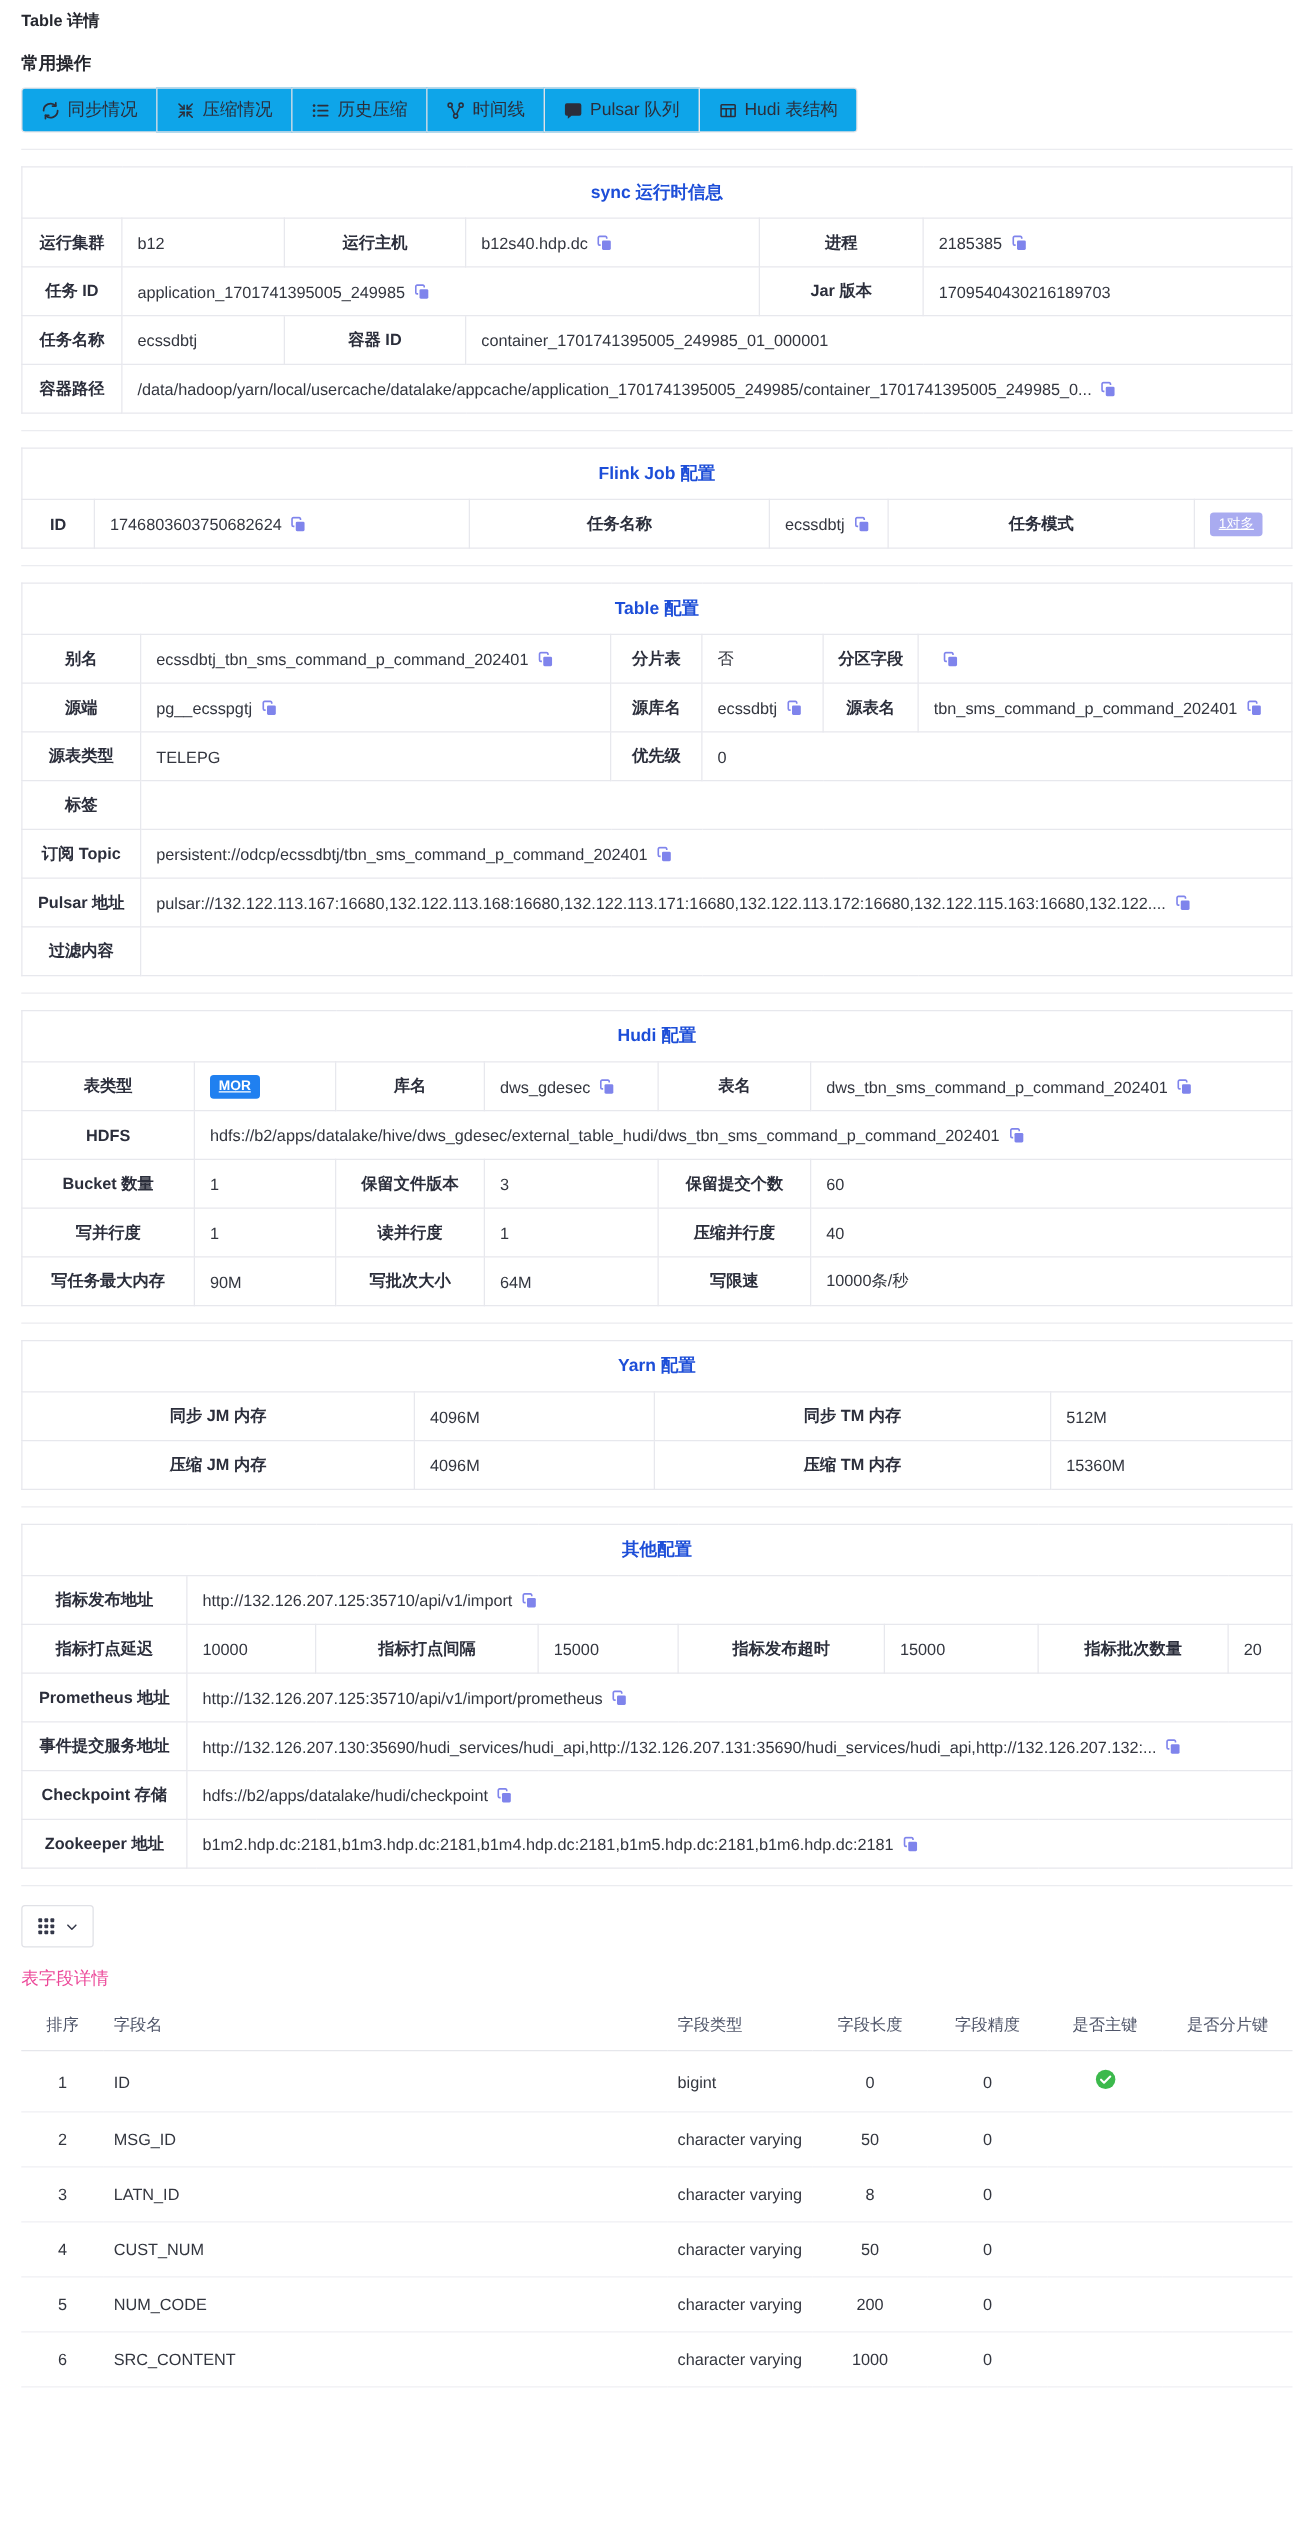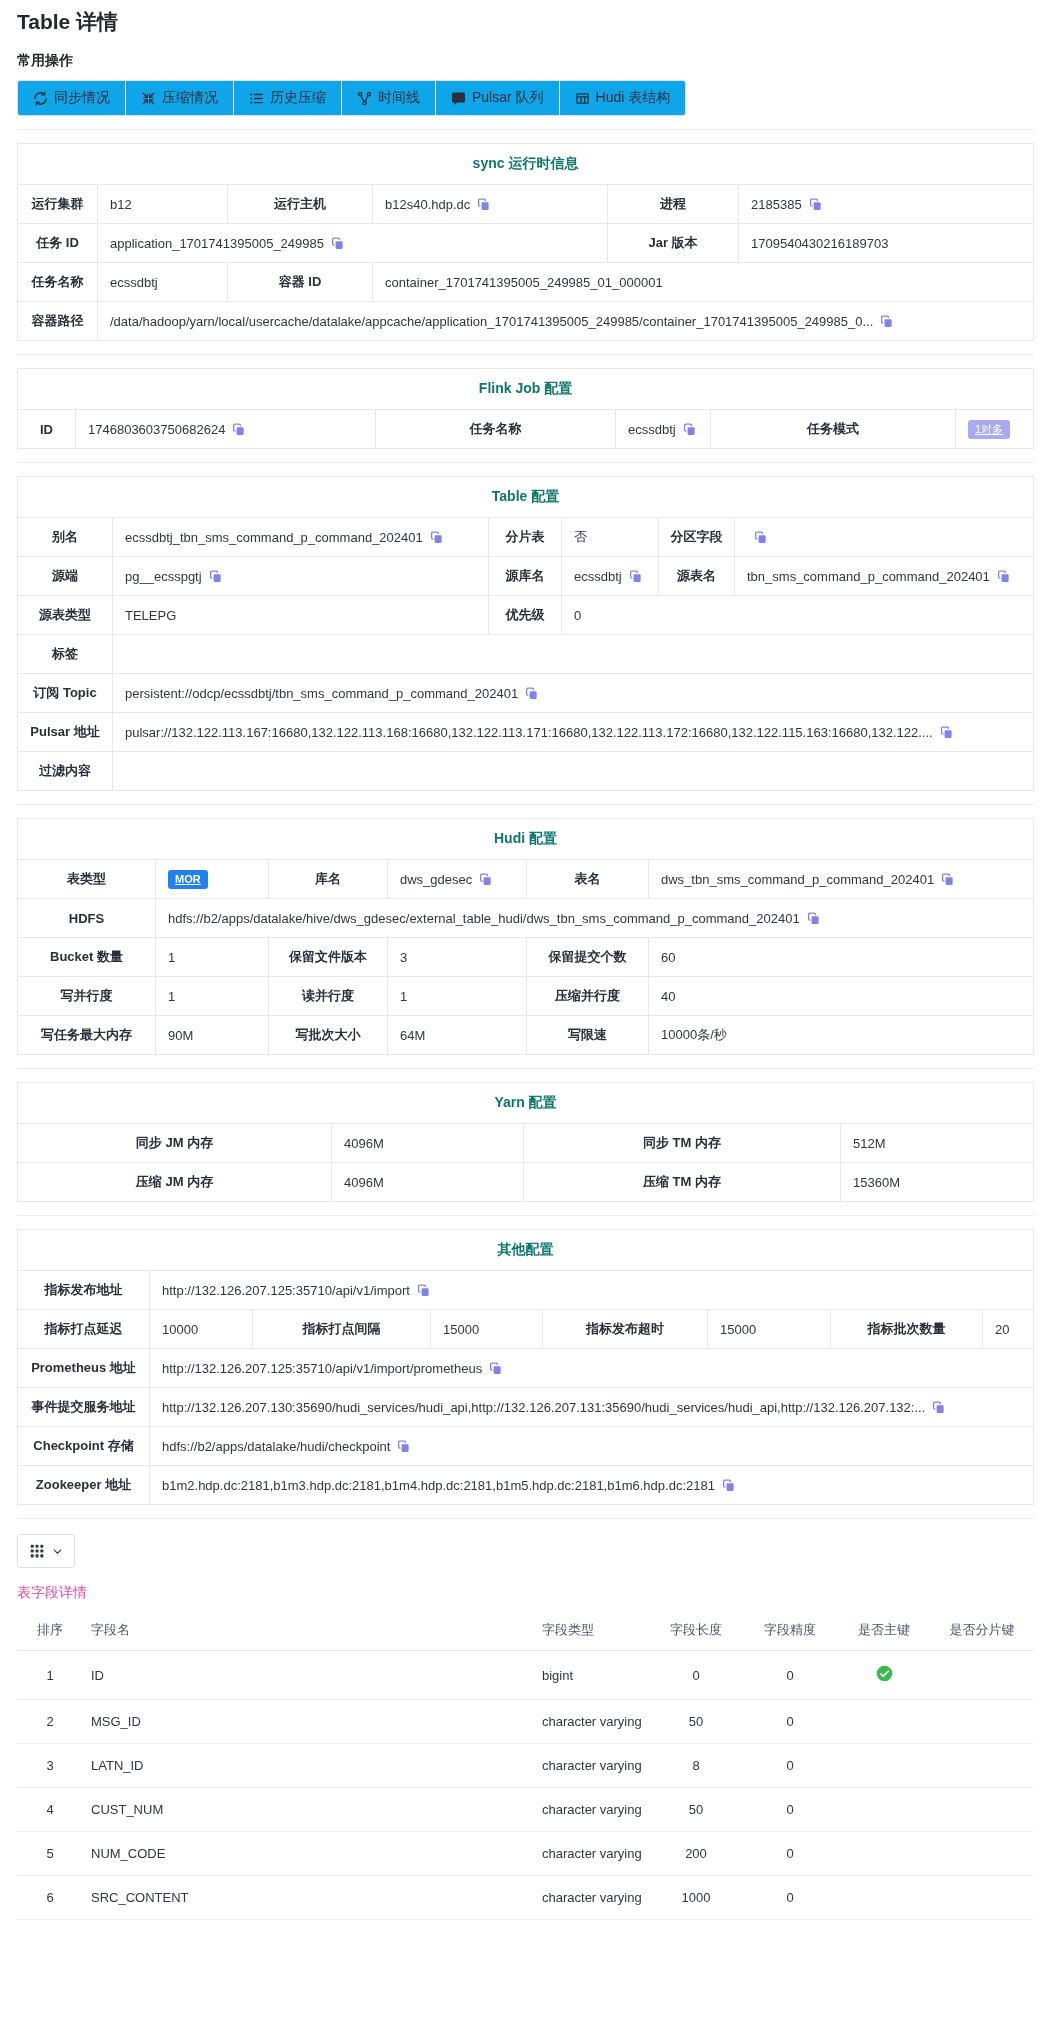--- a/index.html
+++ b/index.html
@@ -1,34 +1,34 @@
 <!DOCTYPE html>
 <html style="--mode-bg: #a9abf0; --none-bg: #ee3d8d; --mor-bg: #2080f0;"><head>
 <meta charset="utf-8">
 <style>
   html,body{margin:0;padding:0;background:#fff;}
   body{width:1051px;height:2025px;overflow:hidden;
        font-family:"Liberation Sans","DejaVu Sans",sans-serif;color:#2f3240;}
   .page{padding:8px 17px 0;}
-  .page-title{font-size:21px;font-weight:700;color:#25272e;margin:0 0 16px;}
+  .page-title{font-size:13px;font-weight:700;color:#25272e;margin:0 0 16px;}
   .sec-label{font-size:14px;font-weight:700;color:#25272e;margin:0 0 10px;}
   .divider{border:none;border-top:1px solid #ebecf0;margin:13px 0;}
   
   .btn-group{display:inline-flex;}
   .op-btn{display:inline-flex;align-items:center;gap:6px;height:36px;padding:0 15px;
           background:#0ea5e9;border:1px solid #e0e1e6;margin-left:-1px;font-size:14px;
           color:#2b2e3b;cursor:pointer;font-family:inherit;white-space:nowrap;}
   .op-btn:first-child{border-radius:3px 0 0 3px;margin-left:0;}
   .op-btn:last-child{border-radius:0 3px 3px 0;}
   .op-ic{display:inline-flex;align-items:center;}
   
   .card{width:100%;border-collapse:collapse;table-layout:fixed;}
   .card td{border:1px solid #e7e8ed;height:38px;font-size:13px;padding:0 12px;
            overflow:hidden;white-space:nowrap;text-overflow:ellipsis;}
-  .card .ttl{height:40px;font-weight:700;font-size:14px;text-align:center;color:#0f766e;}
+  .card .ttl{height:40px;font-weight:700;font-size:14px;text-align:center;color:#1d4ed8;}
   .card .lbl{font-weight:700;text-align:center;color:#2b2e3b;padding:0 6px;}
   .card .val{color:#33363f;}
   .copy-btn{display:inline-block;margin-left:7px;vertical-align:-2px;cursor:pointer;line-height:0;}
   .badge{display:inline-block;color:#fff;font-size:11px;line-height:15px;
          padding:2px 7px;border-radius:3px;vertical-align:1px;text-decoration:underline;}
   .badge-mode{background:var(--mode-bg);}
   .badge-none{background:var(--none-bg);padding:2px 6px;font-size:12px;}
   .badge-mor{background:var(--mor-bg);font-weight:700;text-align:center;}
   
   .grid-btn{display:inline-flex;align-items:center;gap:7px;height:34px;padding:0 11px;

